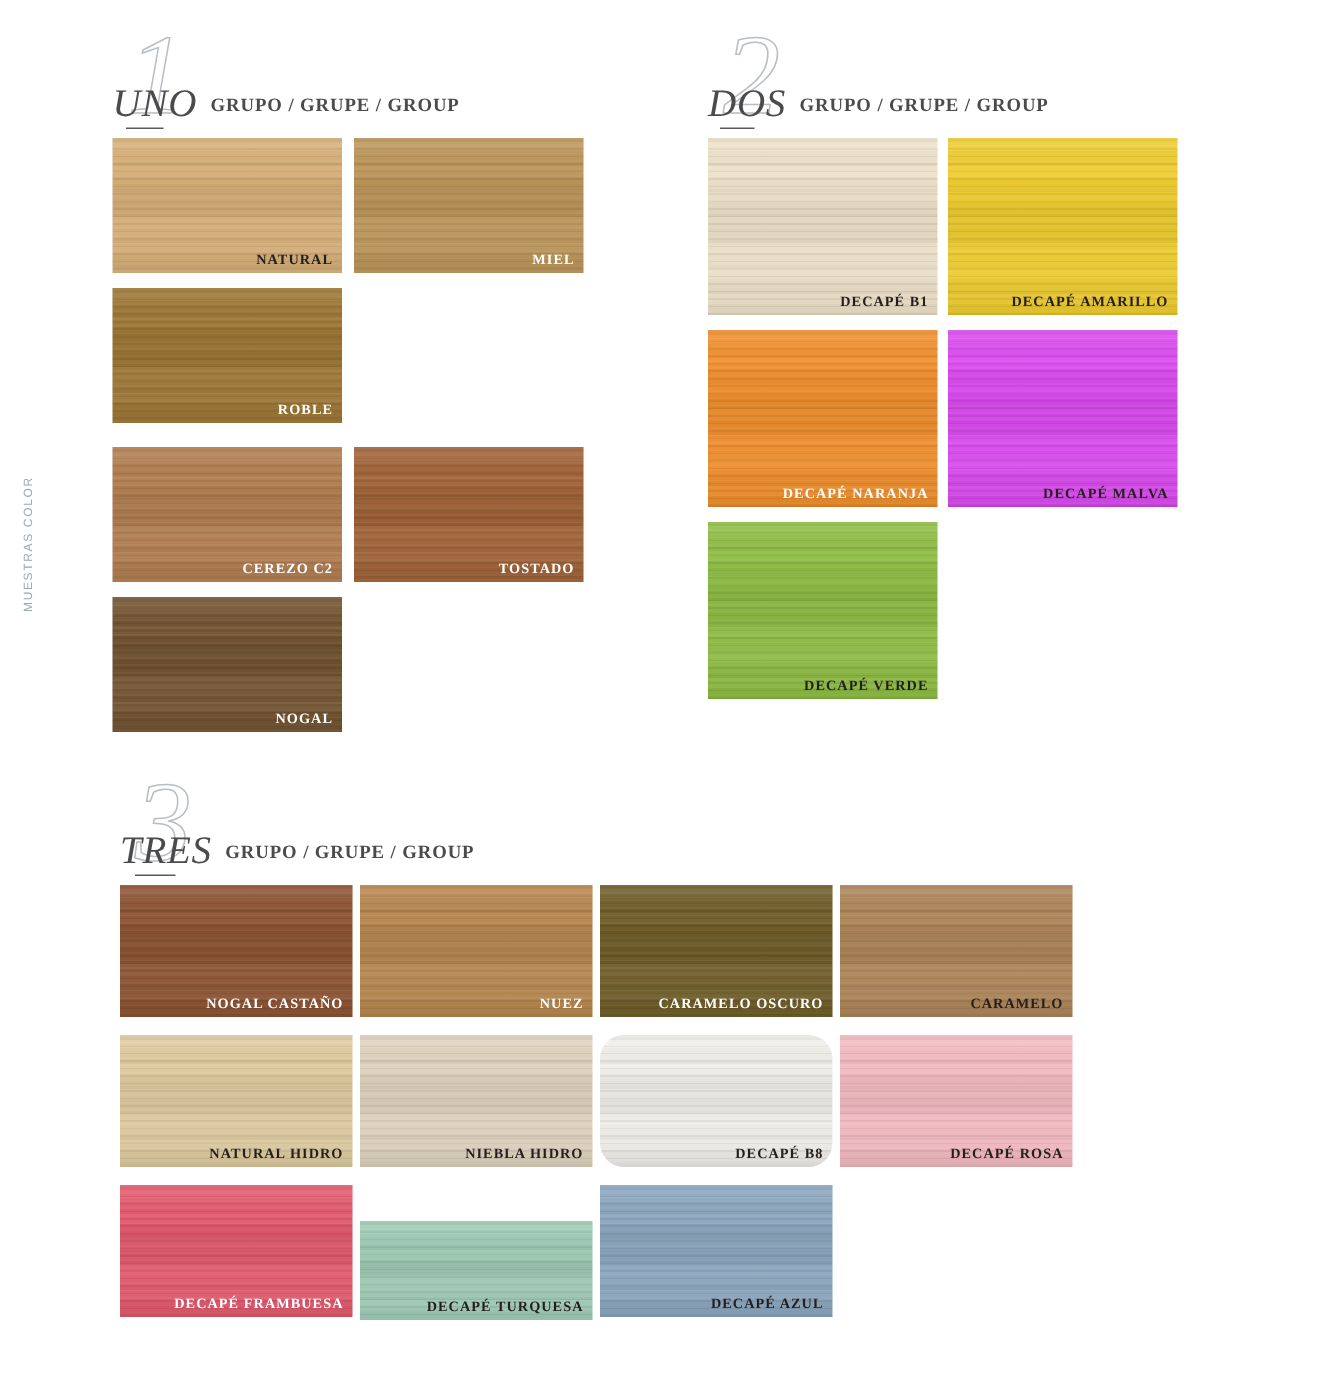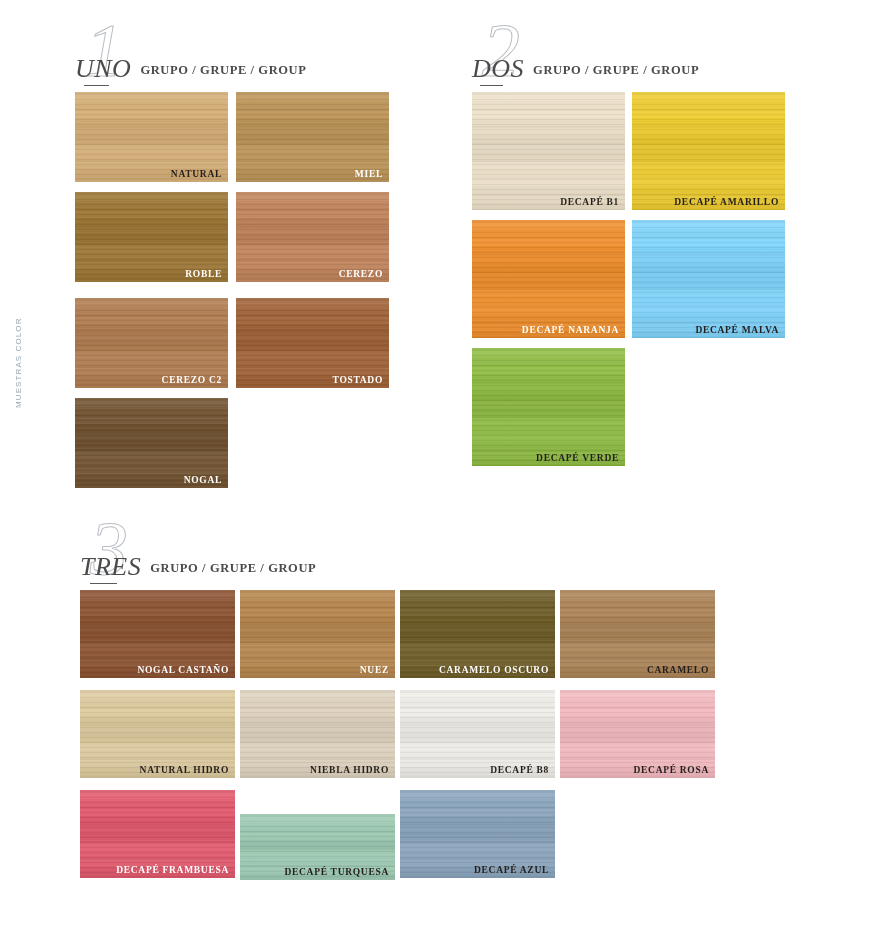--- a/index.html
+++ b/index.html
@@ -177,25 +177,20 @@
     <div class="swatch" style="width: 153px; height: 90px; background: rgb(187, 147, 85); margin-right: 0px; margin-bottom: 10px;">
       <div class="grain"></div>
       <div class="sheen"></div>
       <div class="label light">MIEL</div>
     </div>
     <div class="swatch" style="width: 153px; height: 90px; background: rgb(154, 115, 48); margin-right: 8px; margin-bottom: 16px;">
       <div class="grain"></div>
       <div class="sheen"></div>
       <div class="label light">ROBLE</div>
     </div>
-    <div class="swatch" style="width: 153px; height: 90px; background: rgb(192, 129, 88); margin-right: 0px; margin-bottom: 10px;">
-      <div class="grain"></div>
-      <div class="sheen"></div>
-      <div class="label light">CEREZO</div>
-    </div>
     <div class="swatch" style="width: 153px; height: 90px; background: rgb(176, 122, 76); margin-right: 8px; margin-bottom: 10px;">
       <div class="grain"></div>
       <div class="sheen"></div>
       <div class="label light">CEREZO C2</div>
     </div>
     <div class="swatch" style="width: 153px; height: 90px; background: rgb(158, 95, 51); margin-right: 0px; margin-bottom: 10px;">
       <div class="grain"></div>
       <div class="sheen"></div>
       <div class="label light">TOSTADO</div>
     </div>
@@ -223,21 +218,21 @@
     <div class="swatch" style="width: 153px; height: 118px; background: rgb(238, 203, 43); margin-right: 0px; margin-bottom: 10px;">
       <div class="grain"></div>
       <div class="sheen"></div>
       <div class="label dark">DECAPÉ AMARILLO</div>
     </div>
     <div class="swatch" style="width: 153px; height: 118px; background: rgb(239, 140, 40); margin-right: 7px; margin-bottom: 10px; text-align: right;">
       <div class="grain"></div>
       <div class="sheen"></div>
       <div class="label light">DECAPÉ NARANJA</div>
     </div>
-    <div class="swatch" style="width: 153px; height: 118px; background: #7dd3fc; margin-right: 0px; margin-bottom: 10px;">
+    <div class="swatch" style="width: 153px; height: 118px; background: #d946ef; margin-right: 0px; margin-bottom: 10px;">
       <div class="grain"></div>
       <div class="sheen"></div>
       <div class="label dark">DECAPÉ MALVA</div>
     </div>
     <div class="swatch" style="width: 153px; height: 118px; background: rgb(140, 187, 63); margin-right: 7px; margin-bottom: 10px;">
       <div class="grain"></div>
       <div class="sheen"></div>
       <div class="label dark">DECAPÉ VERDE</div>
     </div>
   </div>
@@ -274,21 +269,21 @@
     <div class="swatch" style="width: 155px; height: 88px; background: rgb(221, 202, 157); margin-right: 5px; margin-bottom: 12px; text-decoration: underline;">
       <div class="grain"></div>
       <div class="sheen"></div>
       <div class="label dark">NATURAL HIDRO</div>
     </div>
     <div class="swatch" style="width: 155px; height: 88px; background: rgb(222, 210, 189); margin-right: 5px; margin-bottom: 12px;">
       <div class="grain"></div>
       <div class="sheen"></div>
       <div class="label dark">NIEBLA HIDRO</div>
     </div>
-    <div class="swatch" style="width: 155px; height: 88px; background: rgb(240, 238, 233); margin-right: 5px; margin-bottom: 12px;">
+    <div class="swatch" style="width: 155px; height: 88px; background: rgb(240, 238, 233); margin-right: 5px; margin-bottom: 12px; border-radius: 16px;">
       <div class="grain"></div>
       <div class="sheen"></div>
       <div class="label dark">DECAPÉ B8</div>
     </div>
     <div class="swatch" style="width: 155px; height: 88px; background: rgb(244, 185, 192); margin-right: 0px; margin-bottom: 12px;">
       <div class="grain"></div>
       <div class="sheen"></div>
       <div class="label dark">DECAPÉ ROSA</div>
     </div>
     <div class="swatch" style="width: 155px; height: 88px; background: rgb(226, 86, 106); margin-right: 5px; margin-bottom: 12px;">

